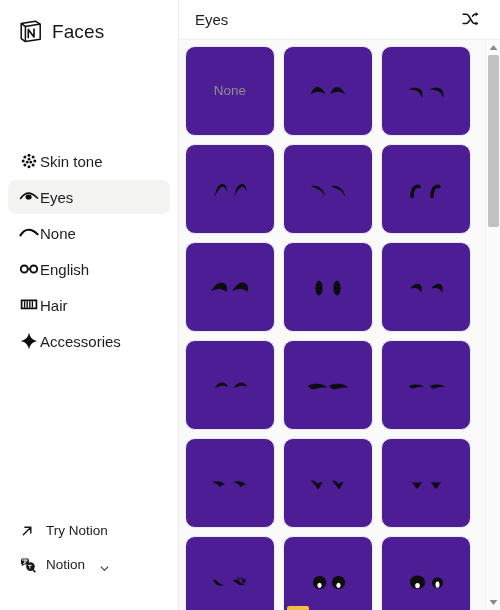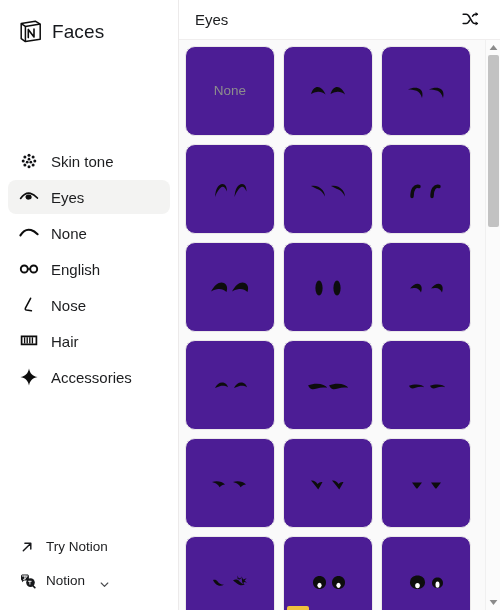--- a/index.html
+++ b/index.html
@@ -50,21 +50,20 @@
   .nav {
     margin-top: 96px;
     padding: 0 8px;
     display: flex;
     flex-direction: column;
     gap: 2px;
   }
   .nav-item {
     display: flex;
     align-items: center;
-    gap: 11px;
     height: 34px;
     padding: 0 10px;
     border-radius: 8px;
     cursor: pointer;
     user-select: none;
   }
   .nav-item.selected { background: #f3f3f2; }
   .nav-icon {
     width: 22px; height: 22px;
     flex: 0 0 22px;
@@ -73,21 +72,21 @@
     justify-content: center;
   }
   .nav-label {
     font-size: 15px;
     color: #1c1d1f;
     line-height: 1;
   }
 
   .sidebar-footer {
     margin-top: auto;
-    padding: 0 8px 14px 8px;
+    padding: 0 8px 30px 8px;
     display: flex;
     flex-direction: column;
     gap: 4px;
   }
   .foot-item {
     display: flex;
     align-items: center;
     gap: 10px;
     height: 30px;
     padding: 0 10px;
@@ -290,28 +289,20 @@
         <span class="nav-icon">
           <svg width="22" height="22" viewBox="0 0 22 22">
             <circle cx="6.3" cy="11" r="3.5" fill="none" stroke="#0d0d0d" stroke-width="1.9"></circle>
             <circle cx="15.7" cy="11" r="3.5" fill="none" stroke="#0d0d0d" stroke-width="1.9"></circle>
             <path d="M9.8 11 L12.2 11" stroke="#0d0d0d" stroke-width="1.7" stroke-linecap="round"></path>
           </svg>
         </span>
         <span class="nav-label">English</span>
       </div>
 
-      <div class="nav-item">
-        <span class="nav-icon">
-          <svg width="22" height="22" viewBox="0 0 22 22">
-            <path d="M12.6 4.3 L7.4 14.2 C7.0 15.1 7.4 15.9 8.4 16.1 L13.4 16.8" fill="none" stroke="#0d0d0d" stroke-width="1.55" stroke-linecap="round" stroke-linejoin="round"></path>
-          </svg>
-        </span>
-        <span class="nav-label">Nose</span>
-      </div>
 
 
       <div class="nav-item">
         <span class="nav-icon">
           <svg width="22" height="22" viewBox="0 0 22 22">
             <path d="M3.6 6.4 L18.4 6.4 L18.4 14.4 L3.6 14.4 Z" fill="none" stroke="#0d0d0d" stroke-width="1.7"></path>
             <path d="M6.6 7.2 L6.6 13.6 M9.2 7.2 L9.2 13.6 M11.8 7.2 L11.8 13.6 M14.4 7.2 L14.4 13.6" stroke="#0d0d0d" stroke-width="1.35"></path>
           </svg>
         </span>
         <span class="nav-label">Hair</span>

